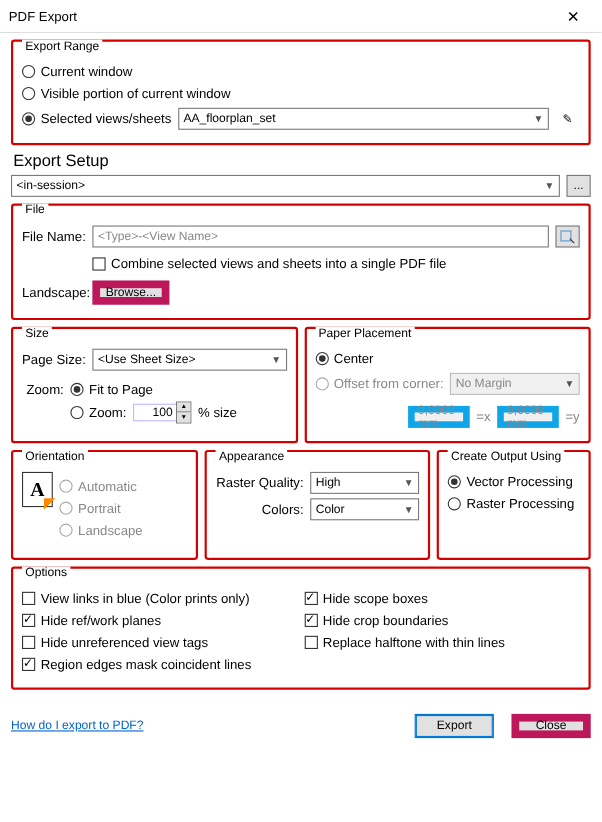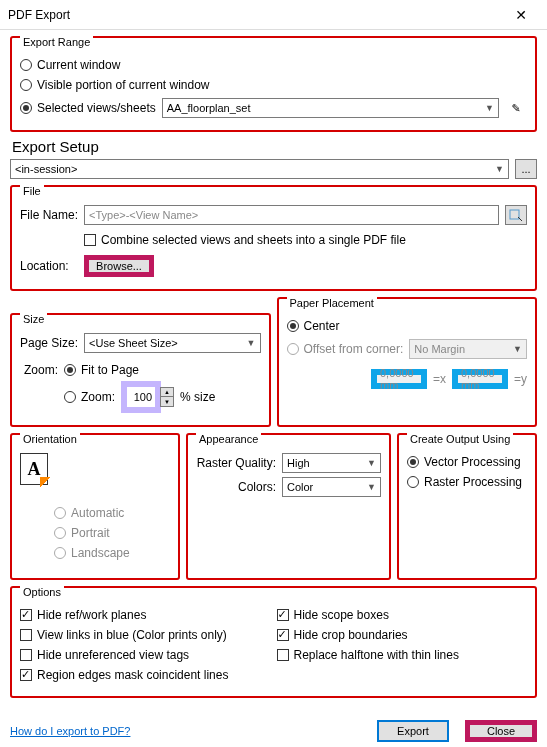--- a/index.html
+++ b/index.html
@@ -15,33 +15,33 @@
 .radio { width: 12px; height: 12px; border: 1px solid #333; border-radius: 50%; display: inline-block; position: relative; flex-shrink: 0; }
 .radio.checked::after { content: ''; position: absolute; width: 6px; height: 6px; background: #333; border-radius: 50%; top: 2px; left: 2px; }
 .radio.disabled { border-color: #aaa; }
 .checkbox { width: 12px; height: 12px; border: 1px solid #333; display: inline-block; position: relative; flex-shrink: 0; }
 .checkbox.checked::after { content: '✓'; position: absolute; font-size: 11px; line-height: 10px; left: 0; top: -1px; color: #000; }
 .select { border: 1px solid #7a7a7a; background: #fff; height: 20px; display: flex; align-items: center; justify-content: space-between; padding: 0 4px; font-size: 11px; }
 .select.disabled { background: #f0f0f0; color: #888; border-color: #bbb; }
 .select .chev { font-size: 9px; color: #555; }
 .text-input { border: 1px solid #7a7a7a; background: #fff; height: 20px; padding: 0 4px; font-size: 11px; display: flex; align-items: center; }
 .text-input.placeholder { color: #888; }
-.btn { border: 5px solid #be185d; background: #e1e1e1; height: 22px; padding: 0 14px; font-size: 11px; display: inline-flex; align-items: center; justify-content: center; cursor: pointer; }
+.btn { border: 7px solid #be185d; background: #e1e1e1; height: 22px; padding: 0 14px; font-size: 11px; display: inline-flex; align-items: center; justify-content: center; cursor: pointer; }
 .btn.primary { background: #e1e1e1; outline: 1px solid #0078d4; outline-offset: -2px; border: 1px solid #0078d4; }
 .icon-btn { width: 22px; height: 20px; border: 1px solid #7a7a7a; background: #e1e1e1; display: inline-flex; align-items: center; justify-content: center; font-size: 11px; cursor: pointer; }
 .plain-label { white-space: nowrap; }
 .disabled-text { color: #888; }
 .cols { display: flex; gap: 6px; }
 .col { flex: 1; }
 .section-label { font-size: 15px; margin: 6px 0 3px 2px; }
 .footer { display: flex; align-items: center; justify-content: space-between; padding: 6px 10px 10px 10px; }
 .footer .buttons { display: flex; gap: 16px; }
 .help-link { color: #0066cc; text-decoration: underline; cursor: pointer; font-size: 11px; }
 .spinner { display: flex; align-items: center; }
-.spinner .num { border: 6px solid #c4b5fd; width: 40px; height: 32px; text-align: right; padding: 0 3px; font-size: 11px; display: flex; align-items: center; justify-content: flex-end; }
+.spinner .num { border: 1px solid #c4b5fd; width: 40px; height: 16px; text-align: right; padding: 0 3px; font-size: 11px; display: flex; align-items: center; justify-content: flex-end; }
 .spinner .arrows { display: flex; flex-direction: column; margin-left: -1px; border: 1px solid #7a7a7a; }
 .spinner .arrows span { width: 12px; height: 9px; display: flex; align-items: center; justify-content: center; font-size: 6px; background: #e1e1e1; border-bottom: 1px solid #7a7a7a; }
 .spinner .arrows span:last-child { border-bottom: none; }
 .orient-icon { width: 28px; height: 32px; border: 1px solid #333; background: #fff; position: relative; display: flex; align-items: center; justify-content: center; font-family: serif; font-weight: bold; font-size: 18px; }
 .orient-icon::after { content: ''; position: absolute; bottom: -3px; right: -3px; width: 10px; height: 10px; background: linear-gradient(135deg, #ff8800 50%, transparent 50%); }
 .small-input { border: 6px solid #0ea5e9; background: #f0f0f0; color: #888; height: 20px; width: 56px; font-size: 11px; padding: 0 3px; display: inline-flex; align-items: center; }
 </style>
 </head>
 <body>
 
@@ -98,27 +98,27 @@
           </svg>
       </span>
     </div>
     <div class="row" style="margin-left:64px;">
       <div class="radio-item" style="margin:4px 0;">
         <span class="checkbox"></span>
         <span>Combine selected views and sheets into a single PDF file</span>
       </div>
     </div>
     <div class="row">
-      <span class="plain-label" style="width:58px;">Location:</span>
+      <span class="plain-label" style="width:58px;">Landscape:</span>
       <span class="btn" style="width:70px;">Browse...</span>
     </div>
   </div>
 
   <div class="cols">
-    <div class="group" style="flex:1;margin-top:16px;">
+    <div class="group" style="flex:1;">
       <span class="group-title">Size</span>
       <div class="row">
         <span class="plain-label">Page Size:</span>
         <div class="select" style="flex:1;">
           <span>&lt;Use Sheet Size&gt;</span>
           <span class="chev">▼</span>
         </div>
       </div>
       <div class="row" style="margin-top:10px;">
         <span class="plain-label" style="width:38px;text-align:right;">Zoom:</span>
@@ -167,21 +167,21 @@
         <span class="disabled-text">=y</span>
       </div>
     </div>
   </div>
 
   <div class="cols">
     <div class="group" style="width:170px;flex:none;">
       <span class="group-title">Orientation</span>
       <div class="row" style="align-items:flex-start;">
         <div class="orient-icon">A</div>
-        <div style="flex:1;margin-top:47px;">
+        <div style="flex:1;">
           <div class="radio-item">
             <span class="radio disabled"></span>
             <span class="disabled-text">Automatic</span>
           </div>
           <div class="radio-item">
             <span class="radio disabled"></span>
             <span class="disabled-text">Portrait</span>
           </div>
           <div class="radio-item">
             <span class="radio disabled"></span>
@@ -220,26 +220,26 @@
         <span>Raster Processing</span>
       </div>
     </div>
   </div>
 
   <div class="group">
     <span class="group-title">Options</span>
     <div class="cols">
       <div class="col">
         <div class="radio-item">
-          <span class="checkbox checked"></span>
-          <span>Hide ref/work planes</span>
-        </div>
-        <div class="radio-item">
           <span class="checkbox"></span>
           <span>View links in blue (Color prints only)</span>
+        </div>
+        <div class="radio-item">
+          <span class="checkbox checked"></span>
+          <span>Hide ref/work planes</span>
         </div>
         <div class="radio-item">
           <span class="checkbox"></span>
           <span>Hide unreferenced view tags</span>
         </div>
         <div class="radio-item">
           <span class="checkbox checked"></span>
           <span>Region edges mask coincident lines</span>
         </div>
       </div>

